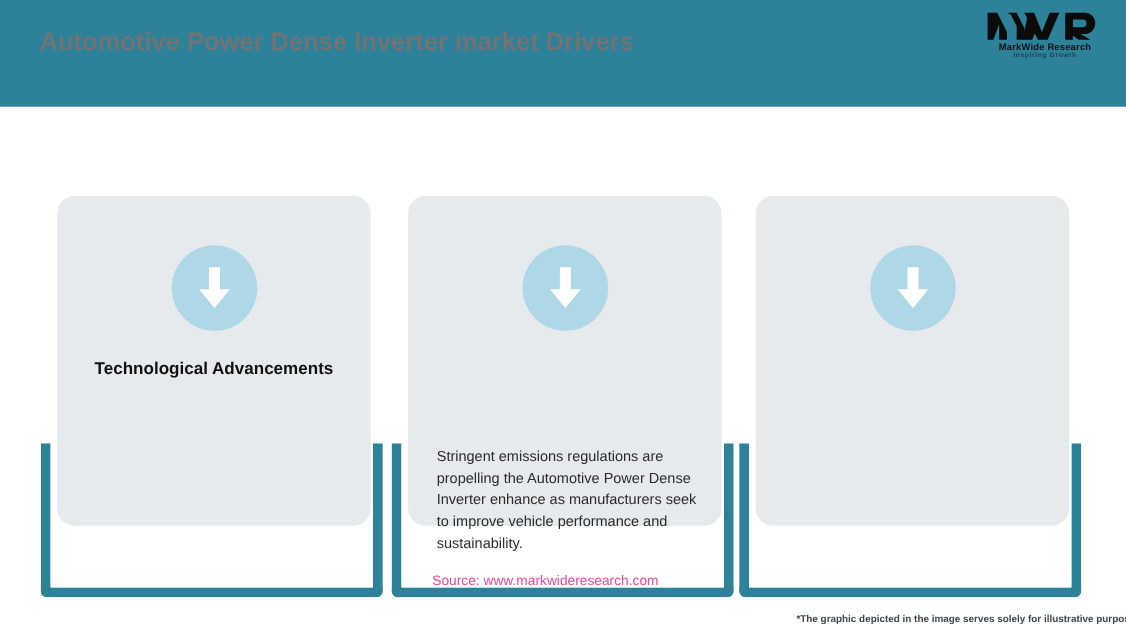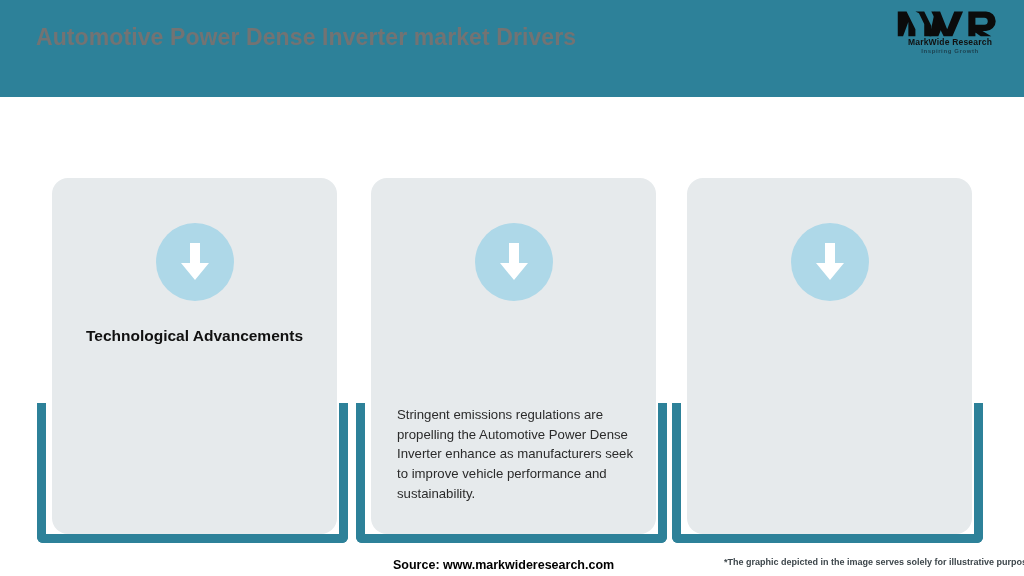--- a/index.html
+++ b/index.html
@@ -98,21 +98,21 @@
     border-bottom-left-radius: 6px;
     border-bottom-right-radius: 6px;
     box-sizing: border-box;
   }
 
   .card {
     position: absolute;
     left: 16px;
     top: 81px;
     width: 285px;
-    height: 356px;
+    height: 300px;
     background: #e6eaec;
     border-radius: 16px;
     box-sizing: border-box;
   }
 
   .icon-circle {
     position: absolute;
     left: 50%;
     top: 45px;
     margin-left: -39px;
@@ -145,24 +145,24 @@
     font-size: 13.2px;
     color: #2b2b2b;
     line-height: 1.49;
     text-align: left;
   }
 
   
   .source-text {
     position: absolute;
     left: 393px;
-    top: 558px;
+    top: 521px;
     font-size: 12.5px;
-    font-weight: bold;
-    color: #000000;
+    font-weight: normal;
+    color: #ec4899;
     white-space: nowrap;
   }
   .disclaimer-text {
     position: absolute;
     left: 724px;
     top: 557px;
     font-size: 9px;
     font-weight: bold;
     color: #3d464b;
     white-space: nowrap;

